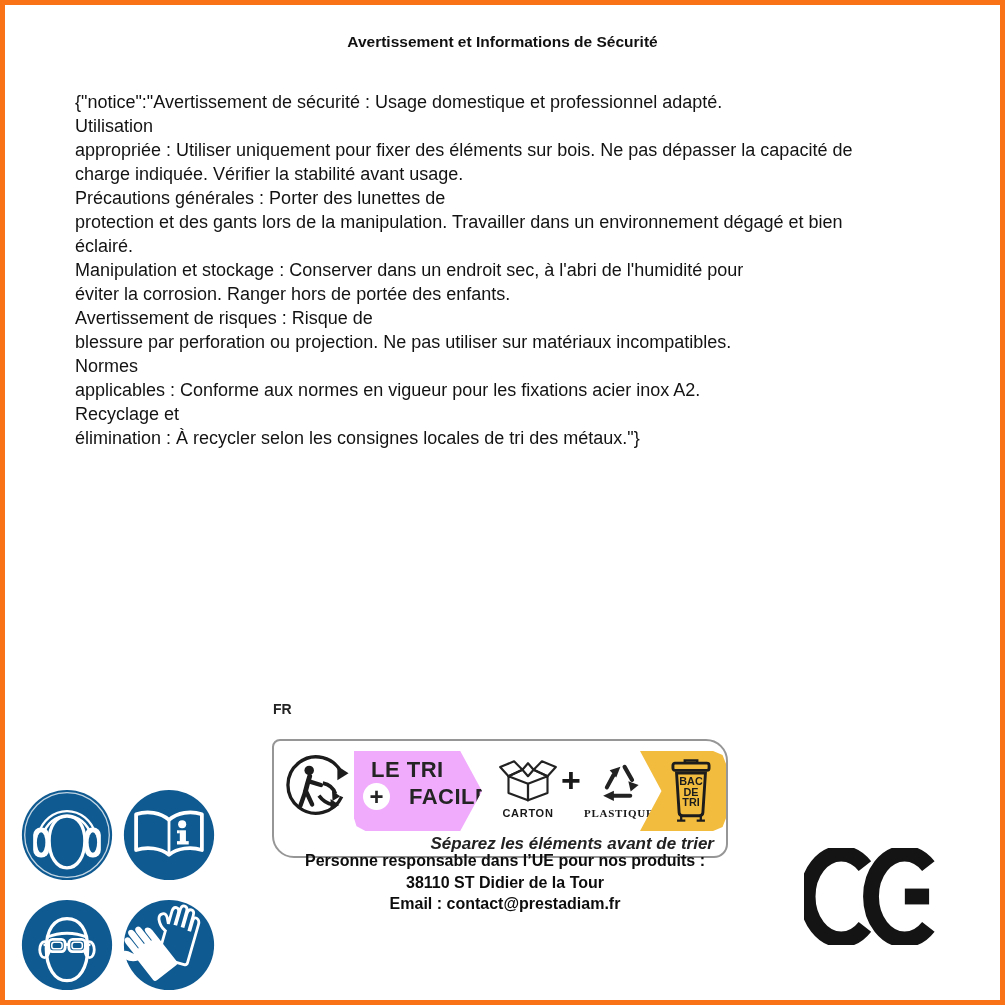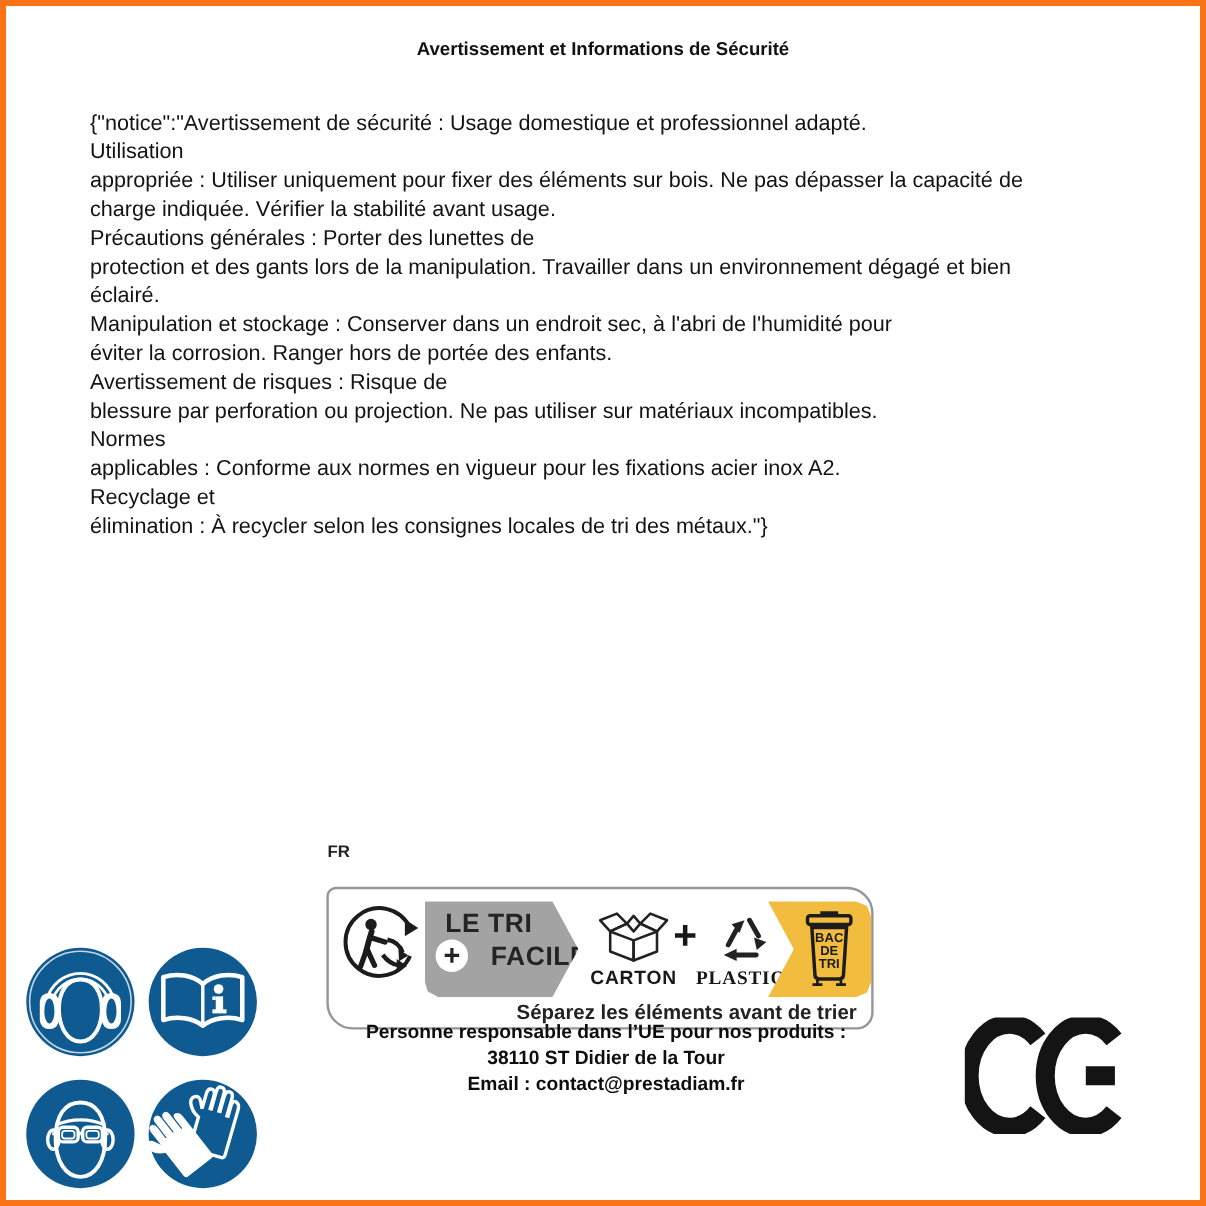--- a/index.html
+++ b/index.html
@@ -36,48 +36,48 @@
   }
   .sort-box{
     position:absolute;left:267px;top:734px;width:456px;height:119px;
     box-sizing:border-box;background:#fff;
     border:2px solid #969696;
     border-radius:8px 22px 14px 22px;
   }
   .triman{position:absolute;left:8px;top:6px;}
   .yellow-left{
     position:absolute;left:80px;top:10px;width:128px;height:80px;
-    background:#a3a3a3;
+    background:#f0abfc;
     clip-path:polygon(0 0,83% 0,100% 50%,83% 100%,9% 100%,2% 94%,0 84%,0 0);
   }
   .letri{position:absolute;left:17px;top:7px;font-size:22px;line-height:23px;
     font-weight:700;color:#242424;letter-spacing:.5px;}
   .plus-row{position:absolute;left:9px;top:32px;display:flex;align-items:center;}
   .plus-circle{width:27px;height:27px;border-radius:50%;background:#fff;
     display:flex;align-items:center;justify-content:center;
     font-size:24px;font-weight:700;color:#242424;line-height:1;}
   .facile{margin-left:19px;font-size:22px;font-weight:700;color:#242424;letter-spacing:.5px;}
   .mat{position:absolute;top:12px;text-align:center;}
   .mat-carton{left:216px;width:76px;}
   .mat-plast{left:306px;width:78px;font-family:Liberation Serif, serif;}
   .mat svg{display:block;margin:0 auto;}
-  .mat-label{font-size:16px;font-weight:700;color:#181818;letter-spacing:.7px;margin-top:2px;}
+  .mat-label{font-size:11px;font-weight:700;color:#181818;letter-spacing:.7px;margin-top:2px;}
   .mat-plus{
     position:absolute;left:284px;top:22px;width:26px;text-align:center;
     font-size:34px;font-weight:700;color:#181818;line-height:1;
   }
   .yellow-right{
     position:absolute;left:366px;top:10px;width:86px;height:80px;
     background:#F2BC3F;
     clip-path:polygon(0 0,85% 0,96% 5%,100% 16%,100% 84%,96% 95%,85% 100%,0 100%,25% 50%);
   }
   .yellow-right svg{position:absolute;left:30px;top:8px;}
   .tagline{
     position:absolute;right:12px;top:93px;
-    font-size:17px;font-weight:700;color:#222;
+    font-size:17px;font-style:italic;font-weight:700;color:#222;
   }
   
   .resp{
     position:absolute;left:150px;top:845px;width:700px;
     text-align:center;font-size:16px;line-height:21.6px;font-weight:700;color:#0d0d0d;
   }
   
   .ce{position:absolute;left:799px;top:843px;}
 </style>
 </head>

